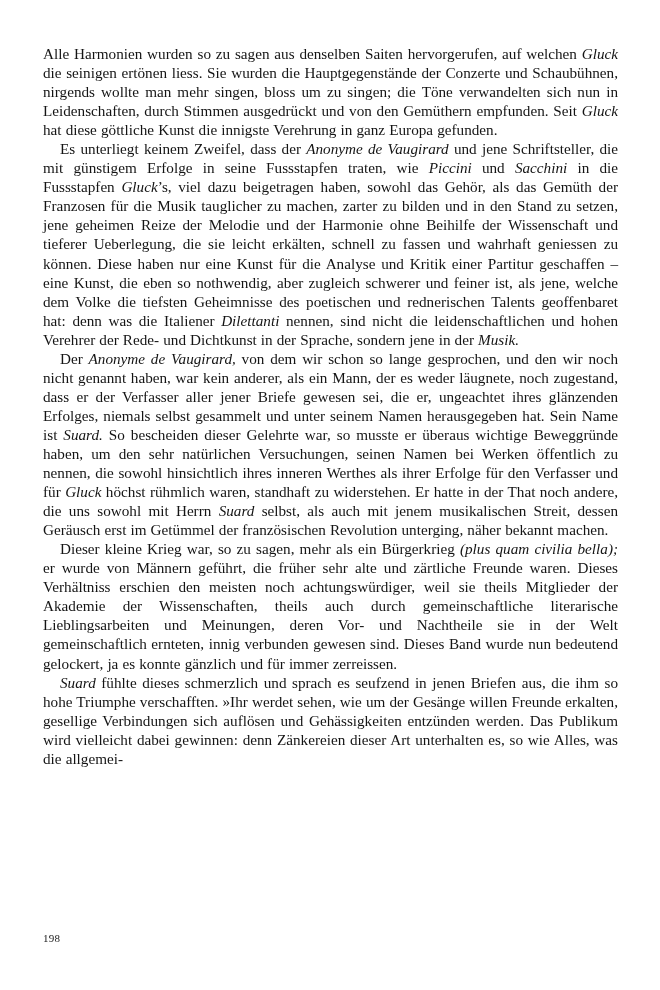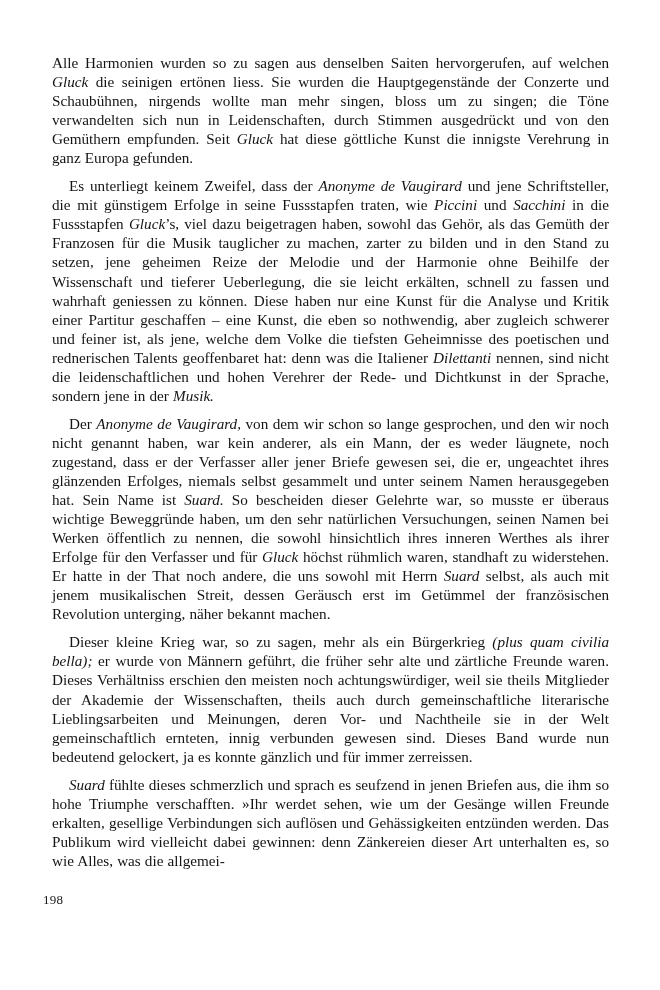--- a/index.html
+++ b/index.html
@@ -22,41 +22,41 @@
     height: 990px;
     background: #ffffff;
   }
   .textblock {
     position: absolute;
     left: 43px;
     top: 44px;
     width: 575px;
   }
   p.para {
-    margin: 9px;
+    margin: 0;
     font-size: 15.2px;
     line-height: 19.05px;
     text-align: justify;
     text-justify: inter-word;
     text-indent: 0;
     hyphens: none;
     -webkit-hyphens: none;
     word-spacing: 0.02em;
   }
   p.para.indent {
     text-indent: 17px;
   }
   i, em {
     font-style: italic;
   }
   .folio {
     position: absolute;
     left: 43px;
-    top: 893px;
-    font-size: 13px;
+    top: 931px;
+    font-size: 11px;
     line-height: 14px;
     color: #1a1a1a;
     letter-spacing: 0.02em;
   }
 </style>
 </head>
 <body>
 
 <div class="page">
 

